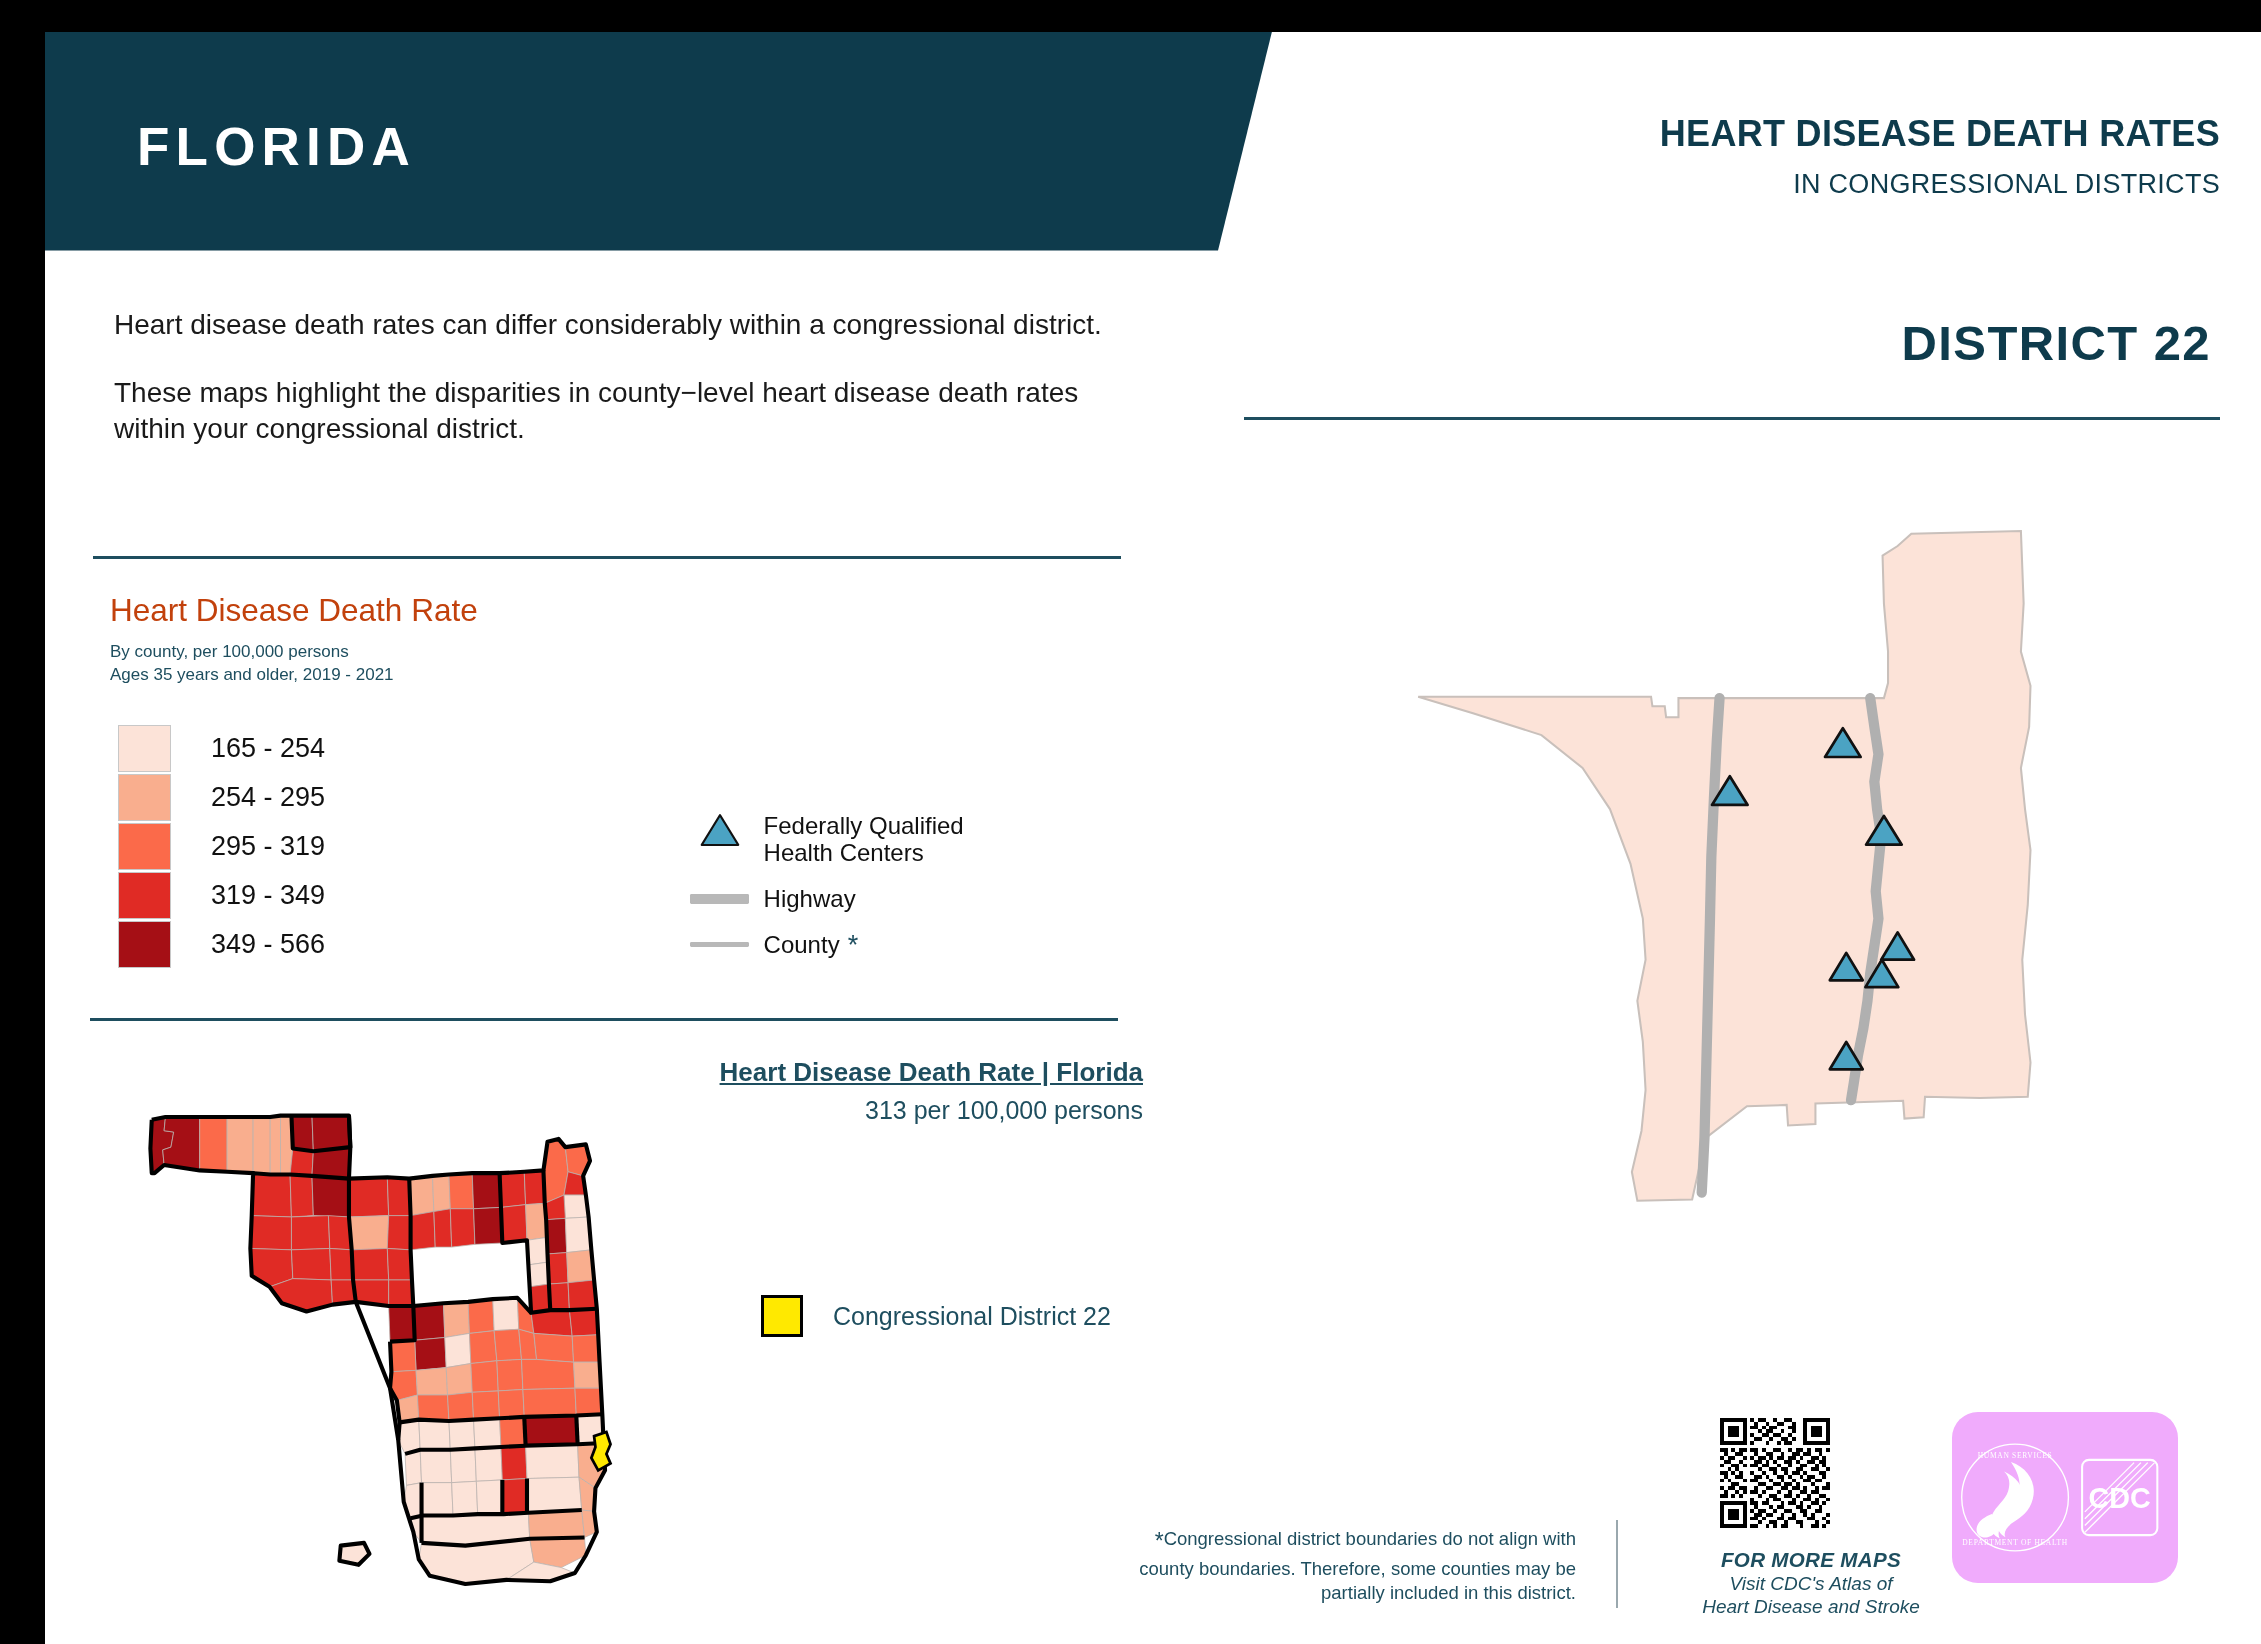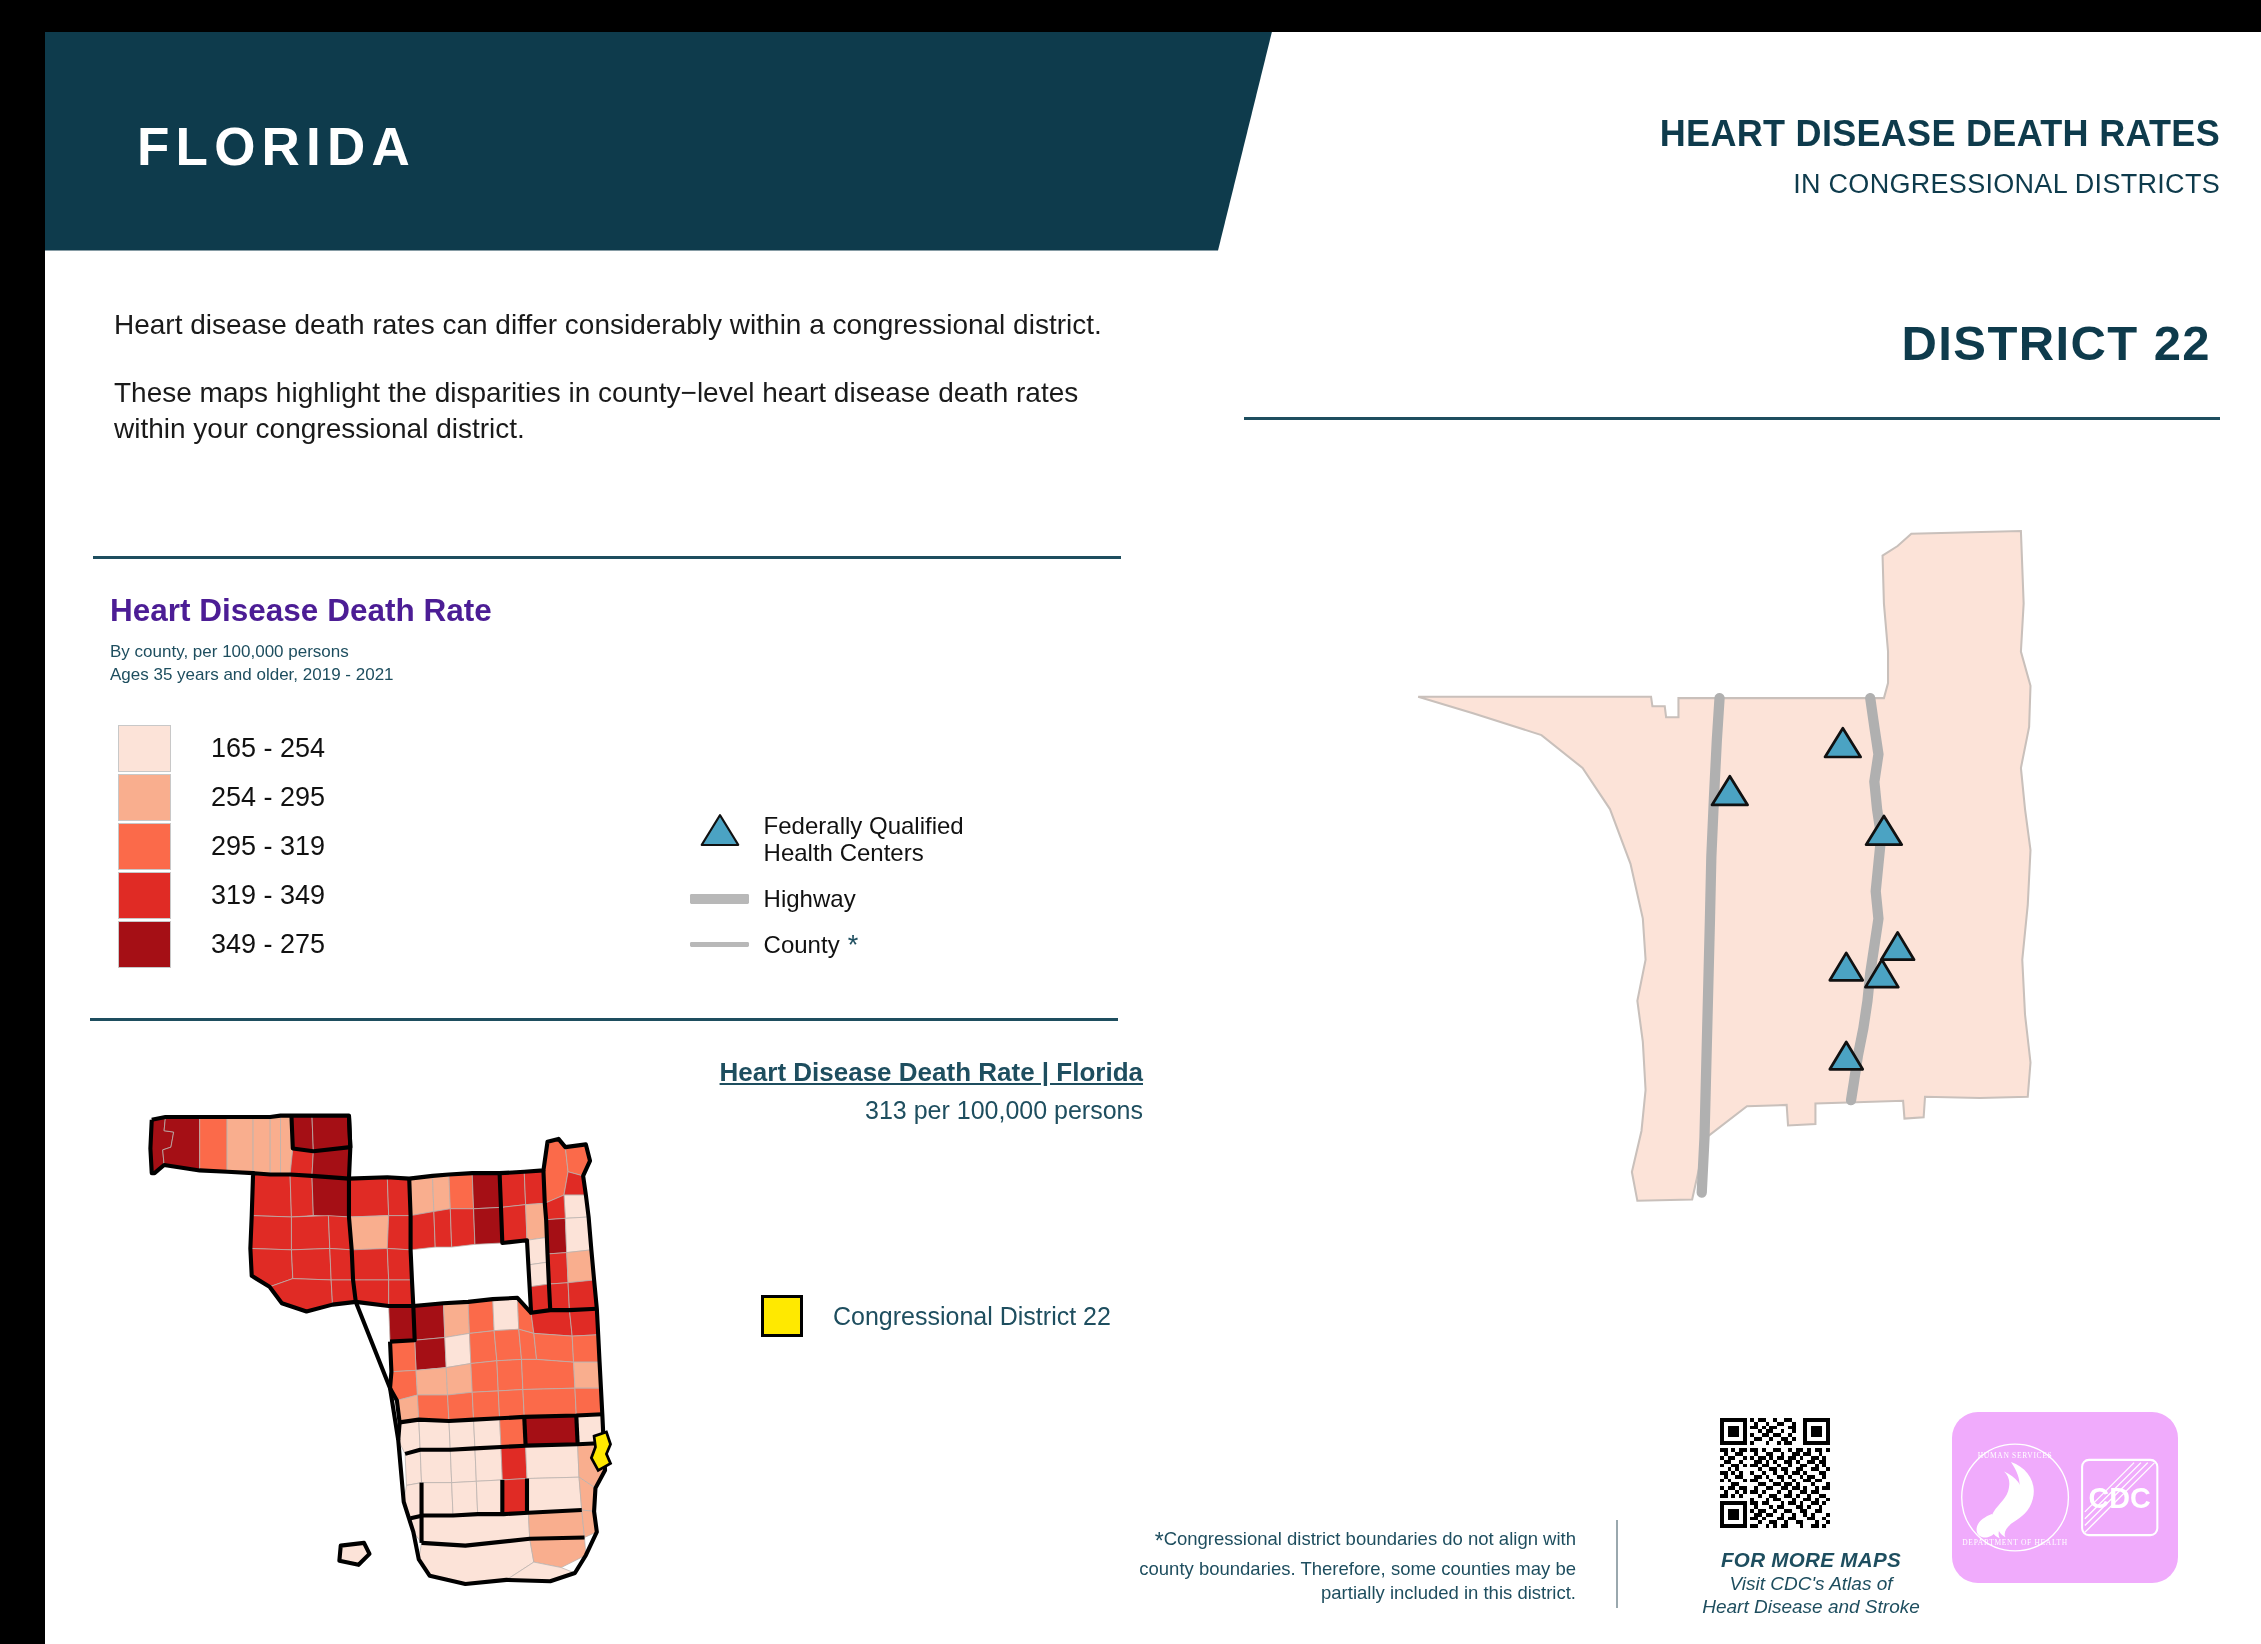--- a/index.html
+++ b/index.html
@@ -63,21 +63,21 @@
   
   .district-heading{
     position:absolute;right:50px;top:319px;
     color:#0E3B4C;font-size:49px;font-weight:bold;letter-spacing:1.4px;
     line-height:1;text-align:right;
   }
 
   
   .legend-title{
     position:absolute;left:110px;top:595px;
-    color:#4c1d95;font-size:31.5px;font-weight:bold;line-height:1;
+    color:#c2410c;font-size:31.5px;font-weight:normal;line-height:1;
   }
   .legend-sub{
     position:absolute;left:110px;top:641px;
     color:#1E4E5F;font-size:17px;line-height:1.34;
   }
 
   .swatches{position:absolute;left:118px;top:724px;}
   .sw-row{display:flex;align-items:center;height:49px;}
   .sw-box{width:53px;height:47px;border:1.4px solid #c8c8c8;box-sizing:border-box;}
   .sw-label{margin-left:40px;font-size:27px;color:#111;line-height:1;}
@@ -178,21 +178,21 @@
     <div class="sw-row">
       <div class="sw-box" style="background:#FB6A4A"></div>
       <div class="sw-label">295 - 319</div>
     </div>
     <div class="sw-row">
       <div class="sw-box" style="background:#E02B25"></div>
       <div class="sw-label">319 - 349</div>
     </div>
     <div class="sw-row">
       <div class="sw-box" style="background:#A50F15"></div>
-      <div class="sw-label">349 - 275</div>
+      <div class="sw-label">349 - 566</div>
     </div>
   </div>
 
   <div class="symlegend">
     <div class="sym-row">
       <div class="sym-icon">
         <svg width="42" height="36" viewBox="0 0 62 52" aria-hidden="true">
           <polygon points="31,4 58,48 4,48" fill="#4BA3C3" stroke="#111" stroke-width="3" stroke-linejoin="round"></polygon>
         </svg>
       </div>

